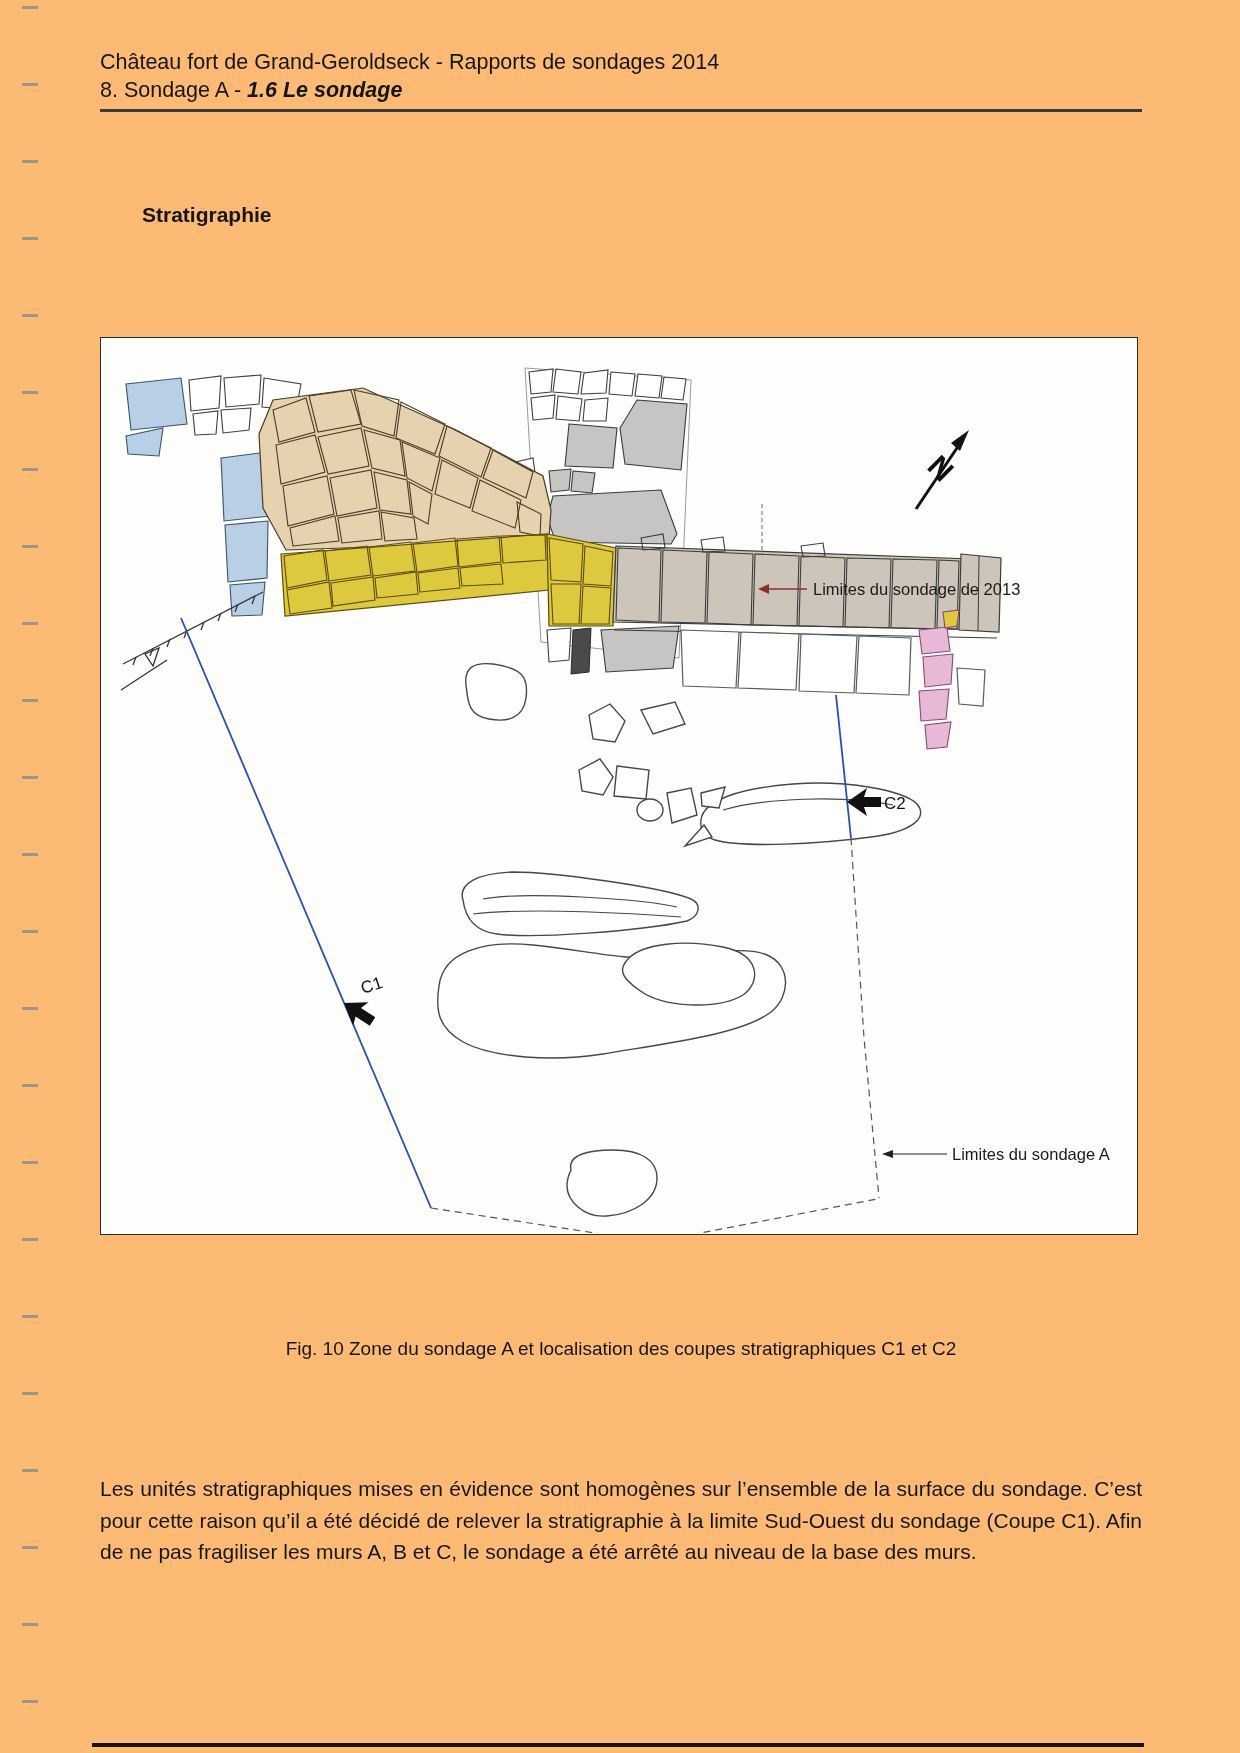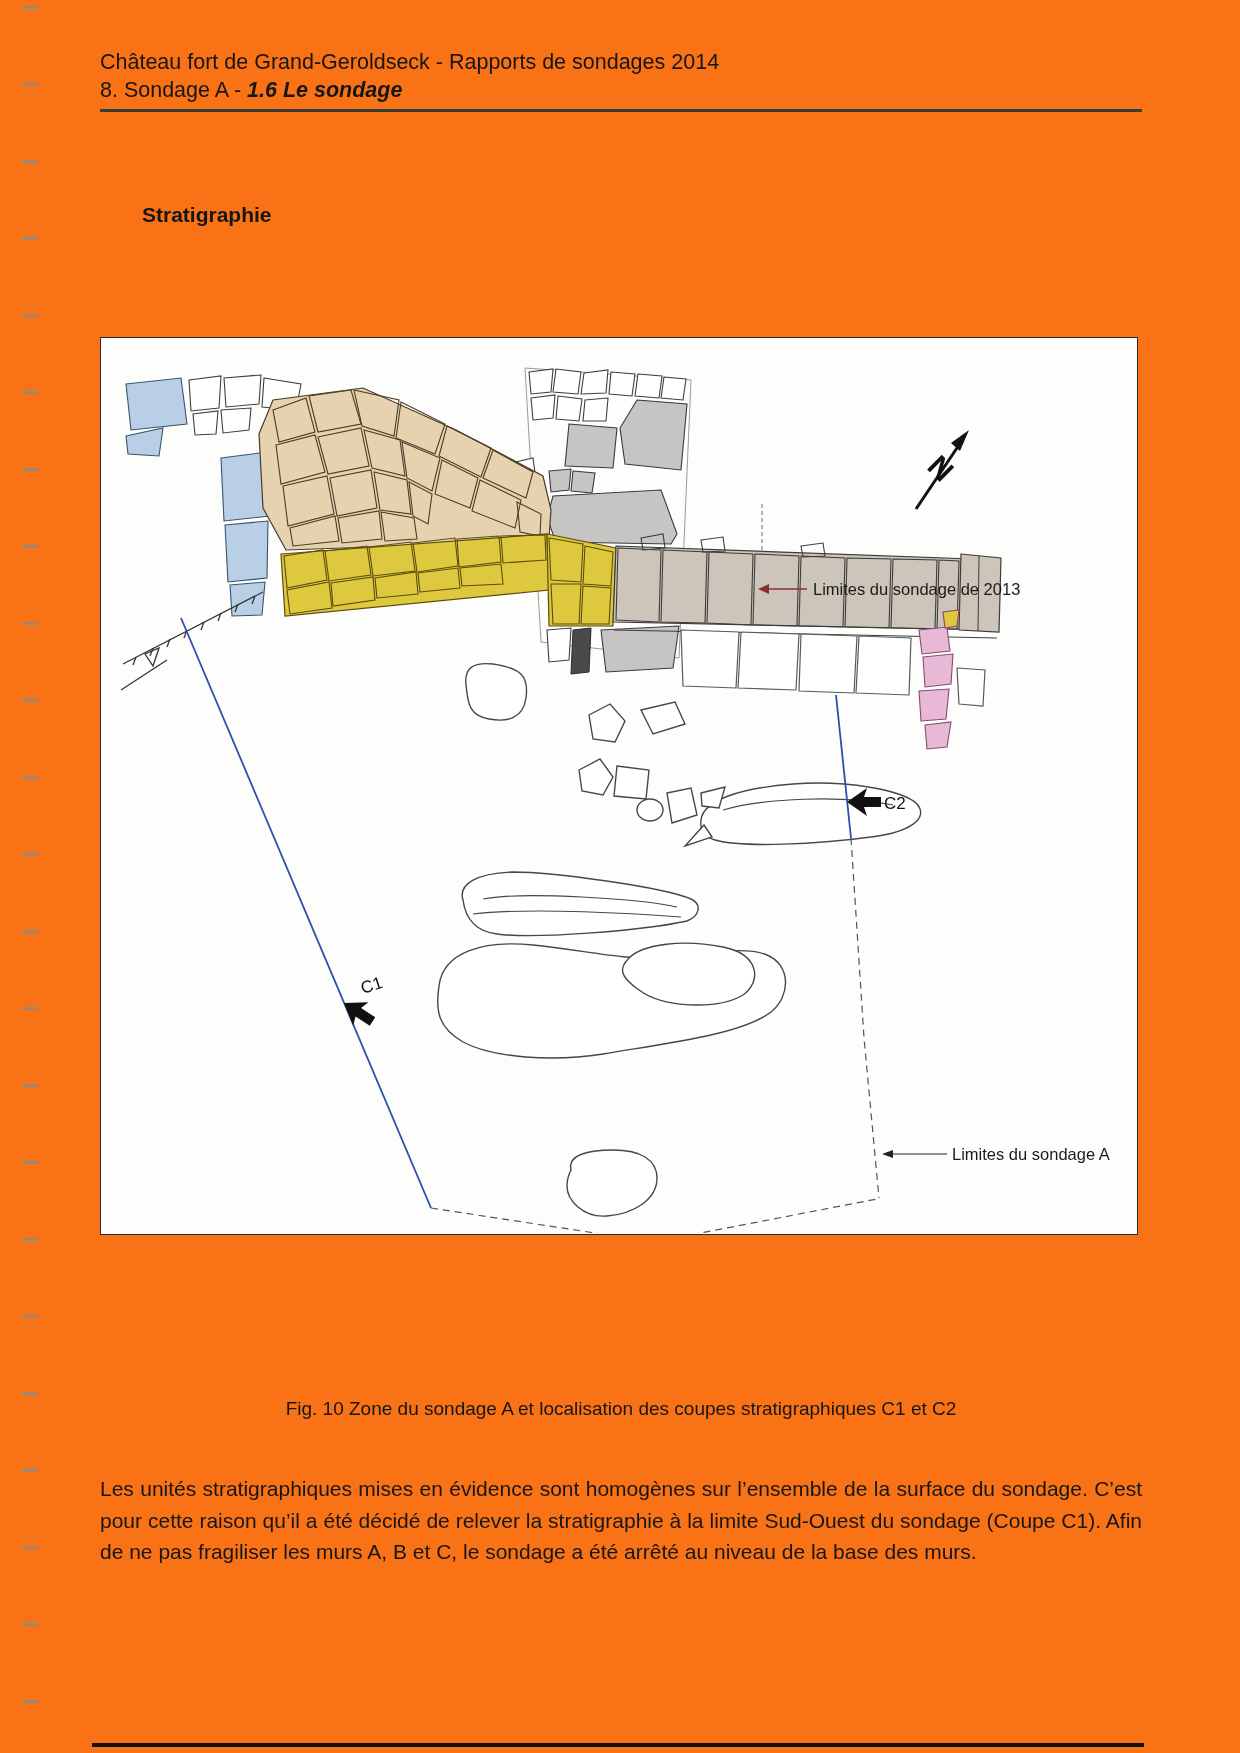--- a/index.html
+++ b/index.html
@@ -1,36 +1,36 @@
 <!DOCTYPE html>
 <html><head>
 <meta charset="utf-8">
 <style>
   html,body{margin:0;padding:0;background:#e8e8e6;}
   .page{
     position:relative;width:1240px;height:1753px;margin:0 auto;
-    background:#f97316;overflow:hidden;
+    background:#fdba74;overflow:hidden;
     font-family:"Liberation Sans","DejaVu Sans",sans-serif;color:#161616;
   }
   .binding-strip{
     position:absolute;left:22px;top:6px;width:16px;height:1740px;
     background:repeating-linear-gradient(180deg,#8a8a88 0 3px,transparent 3px 77px);
     opacity:.8;
   }
   .header{position:absolute;left:100px;top:48px;width:1040px;font-size:21.5px;line-height:28px;}
   .header .emph{font-weight:bold;font-style:italic;}
   .header-rule{position:absolute;left:100px;top:109px;width:1042px;height:3px;background:#3a3a3a;}
   .section-heading{position:absolute;left:100px;top:203px;font-size:21px;font-weight:bold;margin-left:42px;}
   .para1{position:absolute;left:100px;top:240px;width:1042px;font-size:20.5px;line-height:38px;text-align:justify;}
   .figure-box{
     position:absolute;left:100px;top:337px;width:1038px;height:898px;
     border:1.6px solid #2a2a2a;background:#fdfdfb;box-sizing:border-box;
   }
   .figure-box svg{display:block;}
-  .caption{position:absolute;left:100px;top:1398px;width:1042px;text-align:center;font-size:19px;}
+  .caption{position:absolute;left:100px;top:1338px;width:1042px;text-align:center;font-size:19px;}
   .para2{position:absolute;left:100px;top:1452px;width:1042px;font-size:21px;line-height:31.5px;text-align:justify;}
   .bottom-bar{position:absolute;left:92px;top:1743px;width:1052px;height:4px;background:#141414;}
   .stone-outline{fill:none;stroke:#4a3b28;stroke-width:1.1;}
   .ystone{fill:none;stroke:#5d4d0e;stroke-width:1.1;}
   .wstone{fill:#ffffff;stroke:#3f3f3f;stroke-width:1.1;}
   .gstone{stroke:#3a3a3a;stroke-width:1.1;}
   .wallstone{fill:none;stroke:#3c3c3c;stroke-width:1.1;}
   .rowstone{fill:#fff;stroke:#5a5a5a;stroke-width:1.2;}
   .cstone{fill:#fff;stroke:#474747;stroke-width:1.4;}
   .lbl{font-family:"Liberation Sans",sans-serif;font-size:16.5px;fill:#1b1b1b;}

